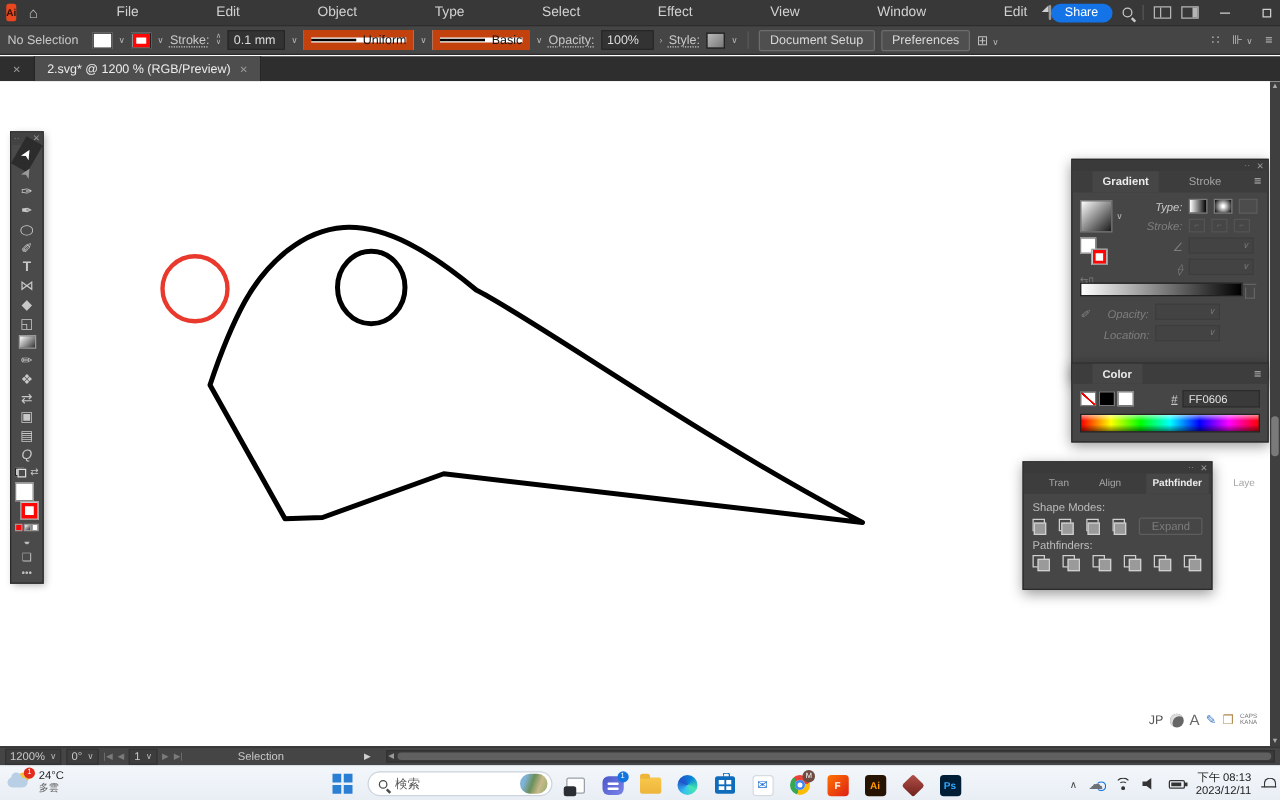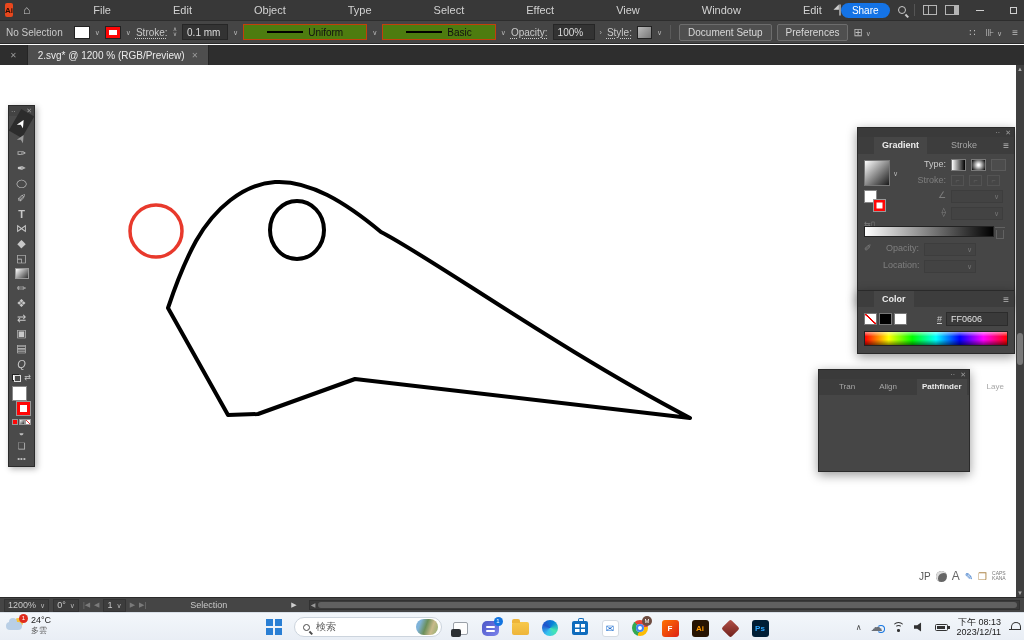--- a/index.html
+++ b/index.html
@@ -33,22 +33,22 @@
   .controlbar { position:absolute; left:0; top:20px; width:1024px; height:24px; background:#454545;
     border-top:1px solid #2d2d2d; border-bottom:1px solid #2a2a2a;
     display:flex; align-items:center; color:#c9c9c9; font-size:10px; gap:5px; padding:0 6px; }
   .cb-link { text-decoration:underline dotted; text-underline-offset:2px; }
   .swatch-chip { width:16px; height:13px; border:1px solid #222; background:#fff; }
   .swatch-chip.stroke-red { box-shadow:inset 0 0 0 3px #ff0606; }
   .dd { font-size:7px; color:#b5b5b5; line-height:1; }
   .stepper { display:flex; flex-direction:column; font-size:6px; color:#b5b5b5; line-height:5px; }
   .well { background:#333; border:1px solid #262626; height:16px; display:flex; align-items:center;
     padding:0 4px; color:#dcdcdc; }
-  .profile-well { background:#4d7c0f; border:1px solid #c2410c; height:16px; display:flex; align-items:center;
-    gap:5px; padding:0 23px; color:#111; }
+  .profile-well { background:#ffffff; border:6px solid #c2410c; height:16px; display:flex; align-items:center;
+    gap:5px; padding:0 0; color:#111; }
   .profile-line { width:36px; height:2px; background:#000; }
   .cb-btn { background:#4f4f4f; border:1px solid #6d6d6d; border-radius:2px; padding:2px 8px; color:#d8d8d8; }
   .style-chip { width:15px; height:13px; border:1px solid #222; background:linear-gradient(135deg,#bbb,#777); }
   .cb-sep { width:1px; height:14px; background:#5a5a5a; margin:0 3px; }
   .cb-righticons { margin-left:auto; display:flex; gap:10px; align-items:center; color:#bdbdbd; font-size:10px; }
 
   
   .tabbar { position:absolute; left:0; top:45px; width:1024px; height:20px; background:#2e2e2e;
     display:flex; font-size:10px; color:#9d9d9d; }
   .doc-tab { display:flex; align-items:center; gap:7px; padding:0 10px; border-right:1px solid #252525; height:20px; }
@@ -99,21 +99,21 @@
   .ptab { padding:0 8px; height:17px; line-height:17px; color:#a6a6a6;margin-left:16px; }
   .ptab.active { background:#464646; color:#ececec; font-weight:bold; }
   .pmenu { margin-left:auto; padding-right:5px; color:#b9b9b9; font-size:10px; }
   .dis { opacity:.42; }
   .ddwell { background:#3f3f3f; border:1px solid #333; height:13px; width:52px; display:flex;
     align-items:center; justify-content:flex-end; padding:0 3px; }
 
   
   .grad-body { padding:5px 6px; position:relative; }
   .grad-thumb { width:26px; height:26px; background:linear-gradient(135deg,#fff,#1a1a1a); border:1px solid #777; }
-  .grad-row { display:flex; align-items:flex-start; gap:5px; margin-bottom:4px; }
+  .grad-row { display:flex; align-items:flex-end; gap:5px; margin-bottom:4px;font-style:italic; }
   .gtype { width:15px; height:12px; border:1px solid #7a7a7a; }
   .gtype.linear { background:linear-gradient(to right,#fff,#000); }
   .gtype.radial { background:radial-gradient(circle,#fff 10%,#000); }
   .gtype.free { background:#555; }
   .gsbtn { width:13px; height:11px; border:1px solid #666; color:#8a8a8a; font-size:7px; text-align:center; line-height:10px; }
   .grad-slider { height:11px; background:linear-gradient(to right,#fff,#000); border:1px solid #222; margin:6px 14px 6px 0; }
   .trash { position:absolute; right:4px; width:8px; height:9px; border:1px solid #8a8a8a; border-top:none; }
   .trash::before { content:""; position:absolute; left:-2px; top:-3px; width:10px; height:1px; background:#8a8a8a; }
   .fs-mini { position:relative; width:22px; height:22px; }
   .fs-mini .f { position:absolute; left:0; top:0; width:13px; height:13px; background:#fff; border:1px solid #888; }
@@ -466,20 +466,39 @@
         <span>✕</span>
       </div>
       <div class="panel-tabs" style="height:16px; font-size:8px;">
         <span class="ptab" style="padding:0 4px;height:16px;line-height:16px">Tran</span>
         <span class="ptab" style="padding:0 4px;height:16px;line-height:16px">Align</span>
         <span class="ptab active" style="padding:0 5px;height:16px;line-height:16px">Pathfinder</span>
         <span class="ptab" style="padding:0 4px;height:16px;line-height:16px">Laye</span>
         <span class="ptab" style="padding:0 4px;height:16px;line-height:16px">Artb</span>
         <span class="pmenu">≡</span>
       </div>
+      <div class="pf-body">
+        <div class="pf-lab">Shape Modes:</div>
+        <div class="pf-row">
+          <span class="pfi"></span>
+          <span class="pfi"></span>
+          <span class="pfi"></span>
+          <span class="pfi"></span>
+          <span class="expand-btn">Expand</span>
+        </div>
+        <div class="pf-lab">Pathfinders:</div>
+        <div class="pf-row">
+          <span class="pfi"></span>
+          <span class="pfi"></span>
+          <span class="pfi"></span>
+          <span class="pfi"></span>
+          <span class="pfi"></span>
+          <span class="pfi"></span>
+        </div>
+      </div>
     </div>
 
     <div class="imebar">
       <span>JP</span>
       <span class="ime-globe"></span>
       <span style="font-size:12px;color:#666">A</span>
       <span class="ime-pen">✎</span>
       <span class="ime-box">❒</span>
       <span class="ime-caps">
         <span>CAPS</span><br><span>KANA</span>

